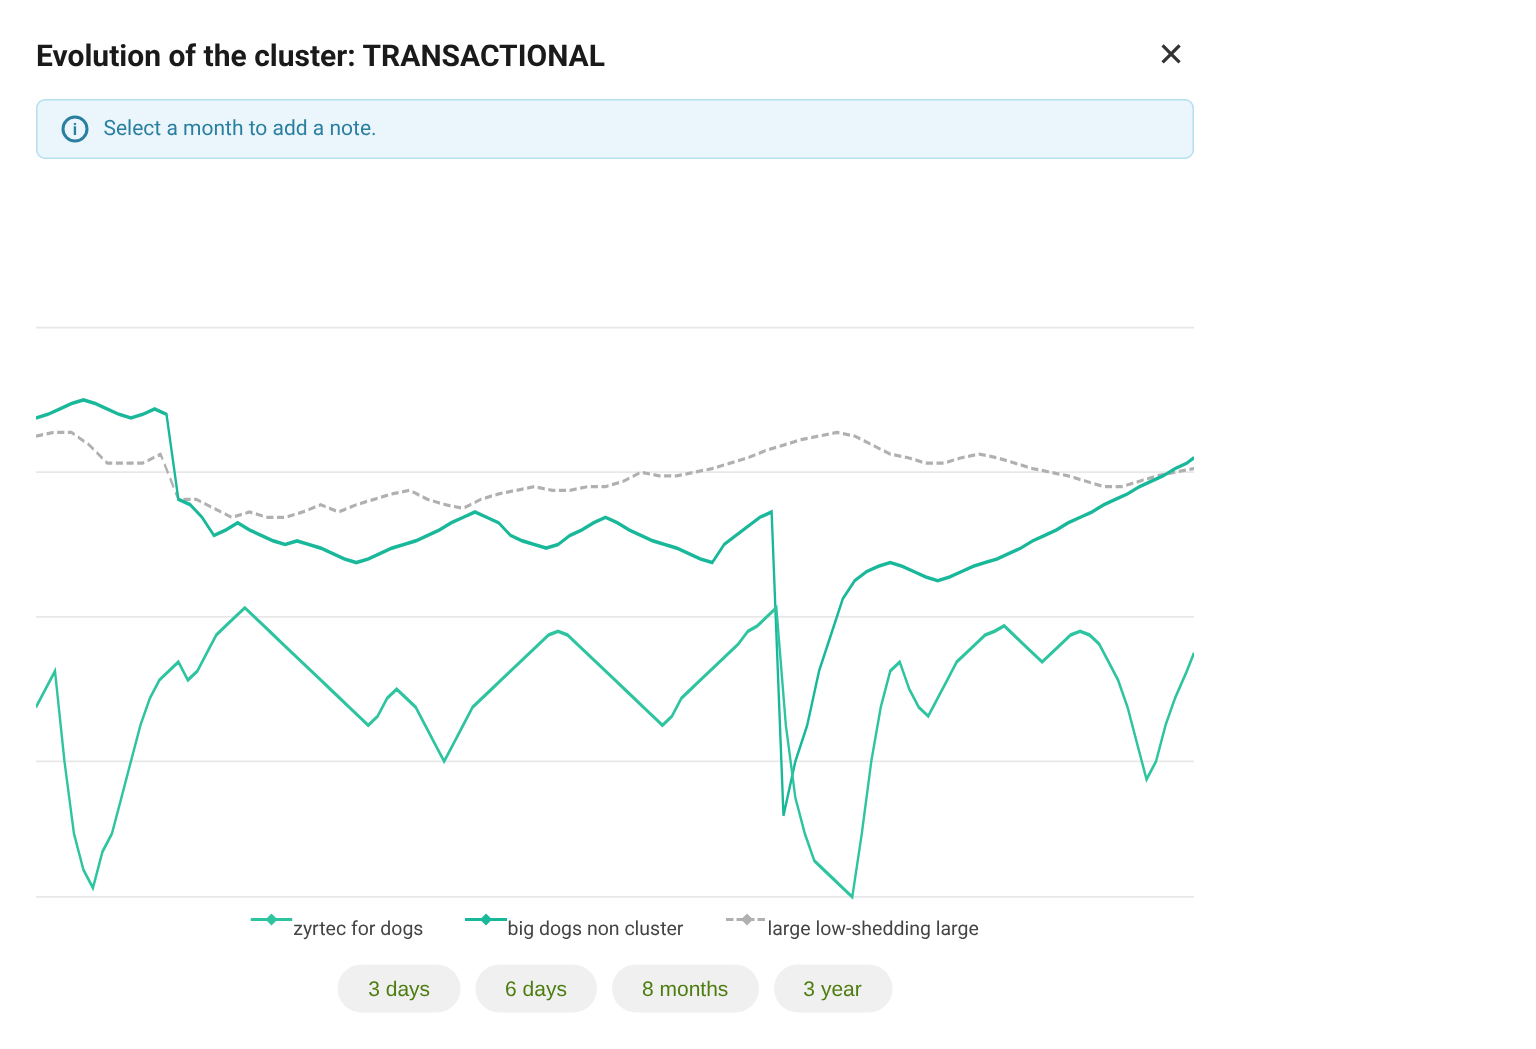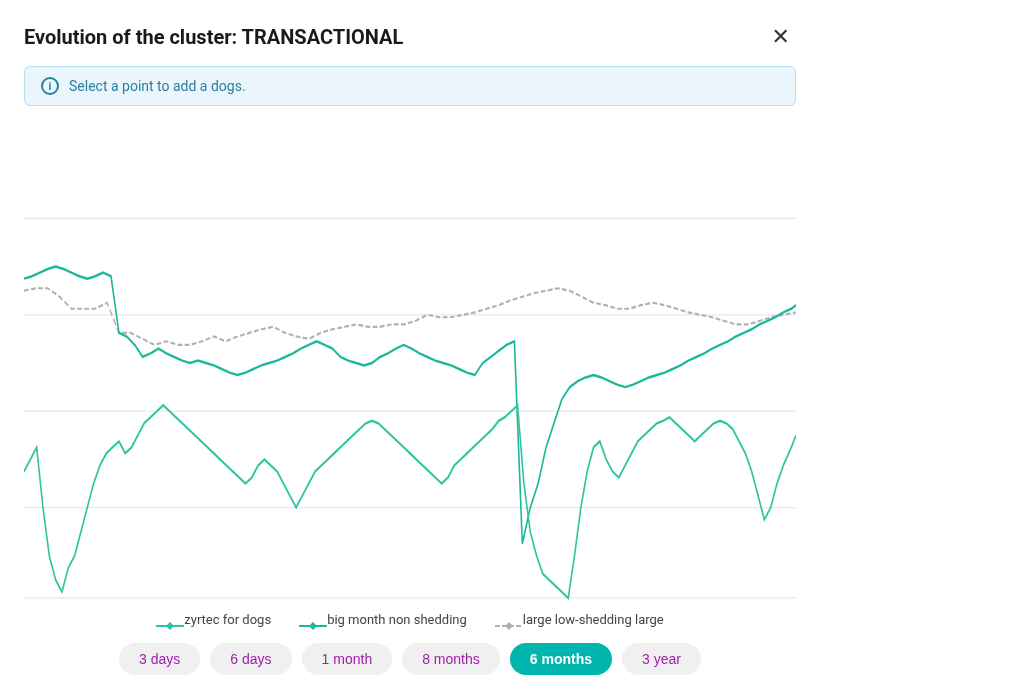--- a/index.html
+++ b/index.html
@@ -77,21 +77,21 @@
       justify-content: center;
       align-items: center;
       gap: 28px;
       margin-top: 8px;
       margin-bottom: 12px;
       font-size: 13px;
       color: #444;
     }
     .legend-item {
       display: flex;
-      align-items: flex-end;
+      align-items: flex-start;
       gap: 0;
     }
     .legend-line {
       width: 28px;
       height: 2px;
       position: relative;
       display: flex;
       align-items: center;
     }
     .time-buttons {
@@ -100,21 +100,21 @@
       gap: 10px;
       margin-top: 4px;
       padding-bottom: 8px;
     }
     .time-btn {
       background: #f0f0f0;
       border: none;
       border-radius: 20px;
       padding: 8px 20px;
       font-size: 14px;
-      color: #a21caf;
+      color: #4d7c0f;
       cursor: pointer;
       font-weight: 500;
     }
     .time-btn.active {
       background: #00b5ad;
       color: #fff;
       font-weight: 600;
     }
   </style>
 </head>
@@ -122,21 +122,21 @@
 
 <div class="modal">
 
   <div class="modal-header">
     <h2 class="modal-title">Evolution of the cluster: TRANSACTIONAL</h2>
     <button class="close-btn">✕</button>
   </div>
 
   <div class="info-bar">
     <div class="info-icon">i</div>
-    <span>Select a point to add a dogs.</span>
+    <span>Select a month to add a note.</span>
   </div>
 
   <div class="chart-area">
     <svg class="chart" viewBox="0 0 976 400" preserveAspectRatio="none">
 
       <line x1="0" y1="80" x2="976" y2="80" stroke="#e8e8e8" stroke-width="1"></line>
       <line x1="0" y1="160" x2="976" y2="160" stroke="#e8e8e8" stroke-width="1"></line>
       <line x1="0" y1="240" x2="976" y2="240" stroke="#e8e8e8" stroke-width="1"></line>
       <line x1="0" y1="320" x2="976" y2="320" stroke="#e8e8e8" stroke-width="1"></line>
       <line x1="0" y1="395" x2="976" y2="395" stroke="#e8e8e8" stroke-width="1"></line>
@@ -165,35 +165,33 @@
       </div>
       <span>zyrtec for dogs</span>
     </div>
     <div class="legend-item">
       <div class="legend-line">
         <svg width="28" height="10" viewBox="0 0 28 10">
           <line x1="0" y1="5" x2="28" y2="5" stroke="#1ab89a" stroke-width="2"></line>
           <polygon points="14,1 18,5 14,9 10,5" fill="#1ab89a"></polygon>
         </svg>
       </div>
-      <span>big month non shedding</span>
+      <span>big dogs non cluster</span>
     </div>
     <div class="legend-item">
       <div class="legend-line">
         <svg width="28" height="10" viewBox="0 0 28 10">
           <line x1="0" y1="5" x2="28" y2="5" stroke="#b0b0b0" stroke-width="2" stroke-dasharray="5,2"></line>
           <polygon points="14,1 18,5 14,9 10,5" fill="#b0b0b0"></polygon>
         </svg>
       </div>
       <span>large low-shedding large</span>
     </div>
   </div>
 
   <div class="time-buttons">
   <button class="time-btn">3 days</button>
       <button class="time-btn">6 days</button>
-      <button class="time-btn">1 month</button>
       <button class="time-btn">8 months</button>
-      <button class="time-btn active">6 months</button>
       <button class="time-btn">3 year</button>
     </div>
 
 </div>
 
 </body></html>

